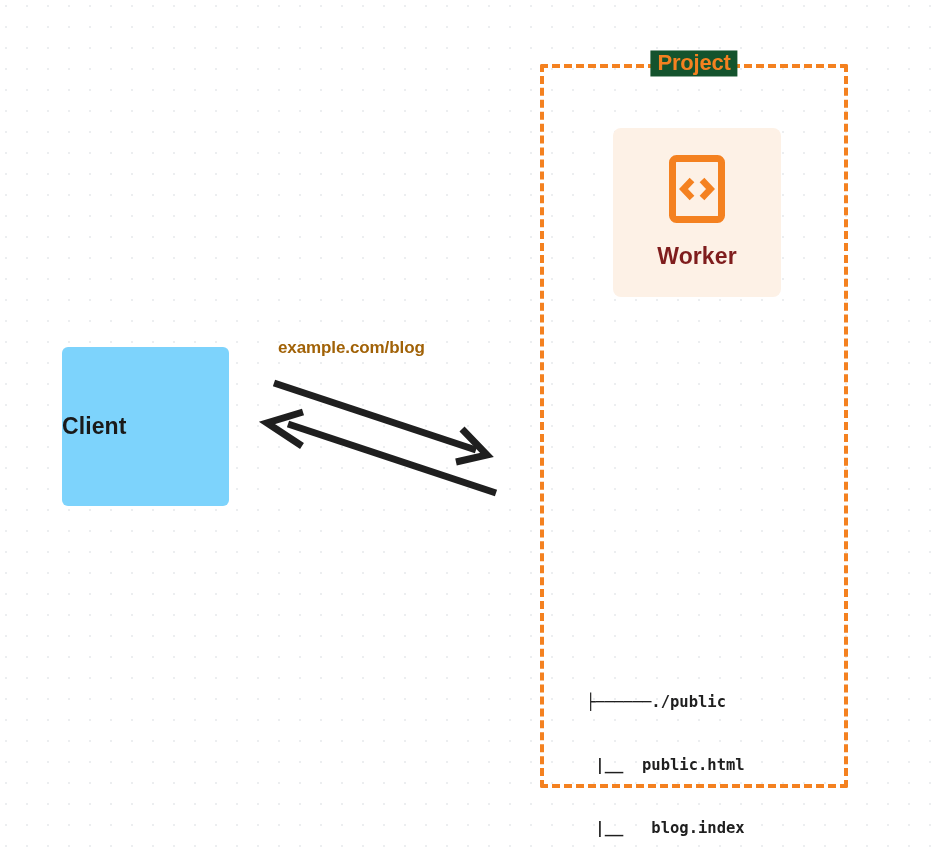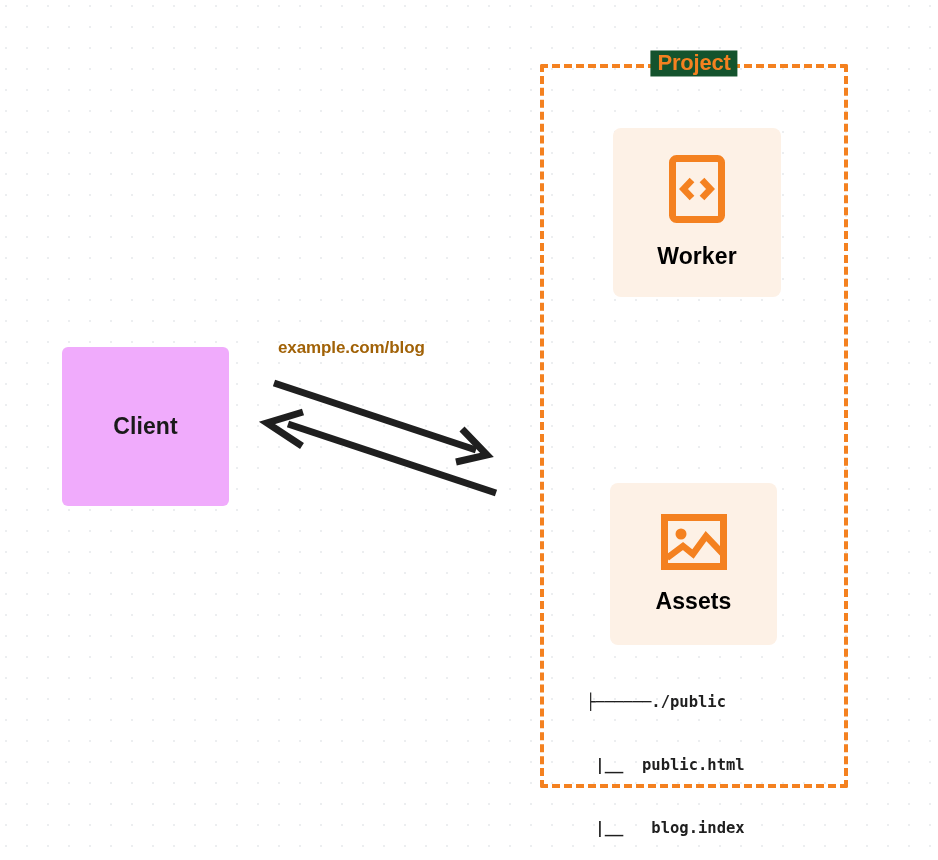--- a/index.html
+++ b/index.html
@@ -25,25 +25,24 @@
     height: 860px;
   }
 
   
   #client-node {
     position: absolute;
     left: 62px;
     top: 347px;
     width: 167px;
     height: 159px;
-    background: #f0abfc;
+    background: #7dd3fc;
     border-radius: 6px;
     display: flex;
     align-items: center;
-    justify-content: center;
   }
   #client-node .node-label {
     font-size: 23px;
     font-weight: bold;
     color: #1a1a1a;
     letter-spacing: 0.1px;
   }
 
   
   #connection-label {
@@ -115,21 +114,21 @@
   .service-card .card-icon {
     display: block;
     margin-bottom: 16px;
   }
   #assets-card .card-icon {
     margin-bottom: 14px;
   }
   .service-card .card-label {
     font-size: 23px;
     font-weight: bold;
-    color: #000000;
+    color: #7f1d1d;
     letter-spacing: 0.1px;
   }
 
   
   #file-tree {
     position: absolute;
     left: 586px;
     top: 650px;
     font-family: "DejaVu Sans Mono", monospace;
     font-size: 15.5px;
@@ -174,30 +173,20 @@
     <span class="card-icon">
       <svg width="56" height="68" viewBox="0 0 56 68" xmlns="http://www.w3.org/2000/svg">
         <rect x="3.5" y="3.5" width="49" height="61" rx="4" ry="4" fill="none" stroke="#f48120" stroke-width="7"></rect>
         <polyline points="23,25 14.5,34 23,43" fill="none" stroke="#f48120" stroke-width="6.5" stroke-linecap="butt" stroke-linejoin="miter"></polyline>
         <polyline points="33,25 41.5,34 33,43" fill="none" stroke="#f48120" stroke-width="6.5" stroke-linecap="butt" stroke-linejoin="miter"></polyline>
       </svg>
     </span>
     <span class="card-label">Worker</span>
   </div>
 
-  <div id="assets-card" class="service-card">
-    <span class="card-icon">
-      <svg width="66" height="56" viewBox="0 0 66 56" xmlns="http://www.w3.org/2000/svg">
-        <rect x="3.5" y="3.5" width="59" height="49" fill="none" stroke="#f48120" stroke-width="7"></rect>
-        <circle cx="20" cy="20" r="5.5" fill="#f48120"></circle>
-        <polyline points="6,44 22,32 32,40 45,22 62,40" fill="none" stroke="#f48120" stroke-width="6.5" stroke-linejoin="miter" stroke-linecap="butt"></polyline>
-      </svg>
-    </span>
-    <span class="card-label">Assets</span>
-  </div>
 
   <div id="file-tree">
     <span class="tree-row"><span>├──────</span><span>./public</span></span>
     <span class="tree-row"><span> |__</span><span>  public.html</span></span>
     <span class="tree-row"><span> |__</span><span>   blog.index</span></span>
     
   </div>
 
 </div>
 

